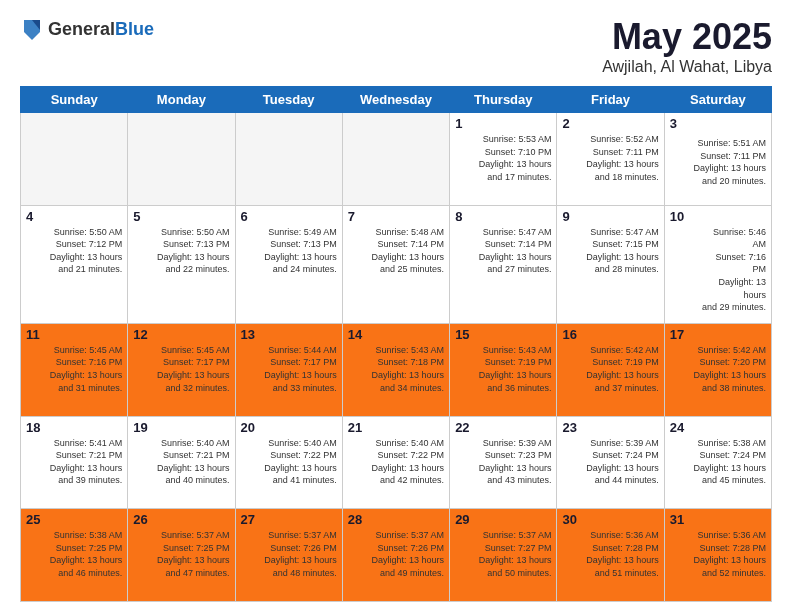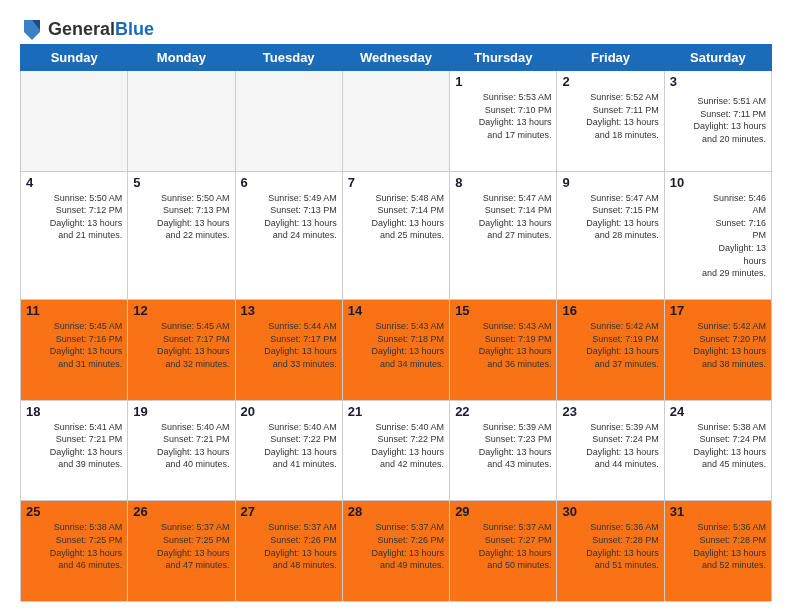--- a/index.html
+++ b/index.html
@@ -14,21 +14,21 @@
       width: 792px;
       height: 612px;
       padding: 16px 20px 10px 20px;
       display: flex;
       flex-direction: column;
     }
     .header {
       display: flex;
       justify-content: space-between;
       align-items: flex-start;
-      margin-bottom: 0;
+      margin-bottom: 10px;
     }
     .logo {
       display: flex;
       align-items: center;
       gap: 4px;
     }
     .logo-text {
       font-size: 18px;
       font-weight: bold;
       line-height: 1.1;
@@ -103,20 +103,24 @@
       <svg class="logo-icon" viewBox="0 0 24 28" xmlns="http://www.w3.org/2000/svg">
         <polygon points="4,4 20,4 20,16 12,24 4,16" fill="#1a6bba" opacity="0.85"></polygon>
         <polygon points="12,4 20,4 20,14" fill="#1a4a8a"></polygon>
       </svg>
       <div>
         <div class="logo-text">
           <span class="logo-general">General</span><span class="logo-blue">Blue</span>
         </div>
       </div>
     </div>
+    <div class="title-block">
+      <div class="month-title">May 2025</div>
+      <div class="location-title">Awjilah, Al Wahat, Libya</div>
+    </div>
   </div>
 
   <table class="calendar">
     <thead>
       <tr>
       <th>Sunday</th>
           <th>Monday</th>
           <th>Tuesday</th>
           <th>Wednesday</th>
           <th>Thursday</th>

